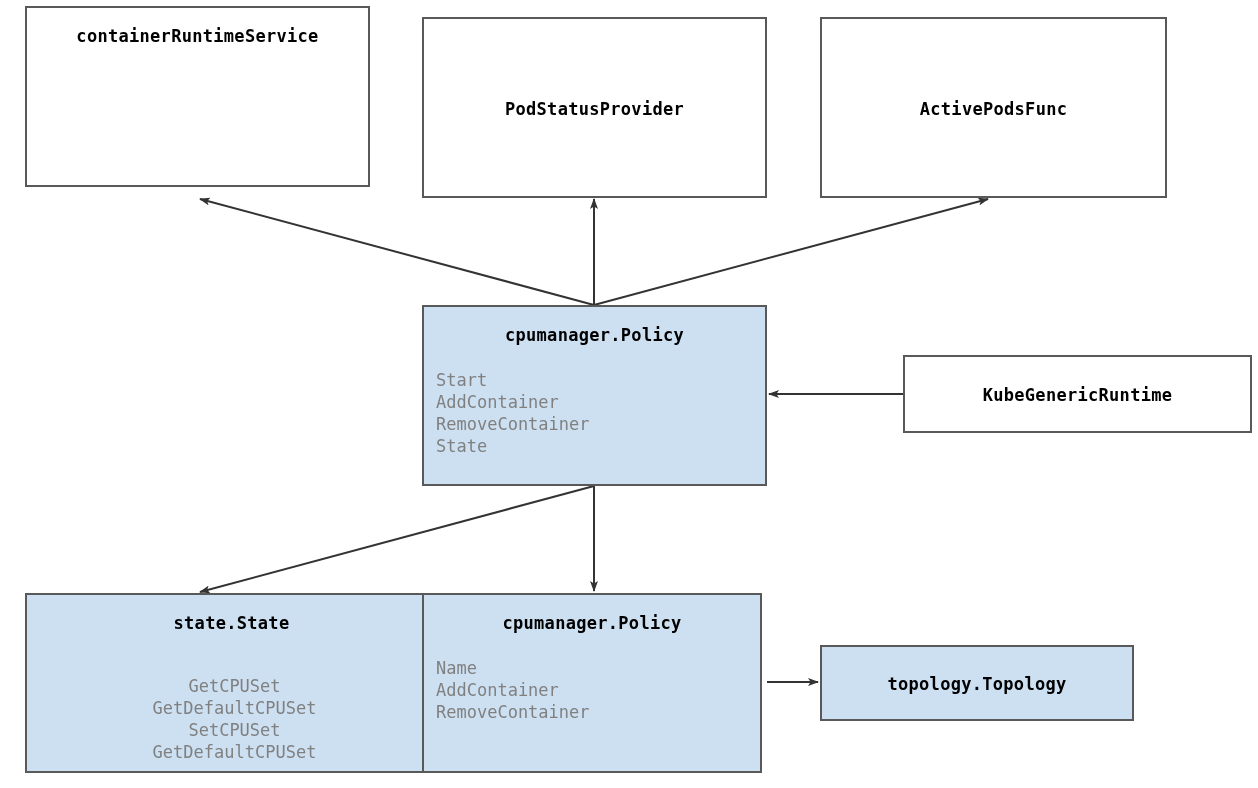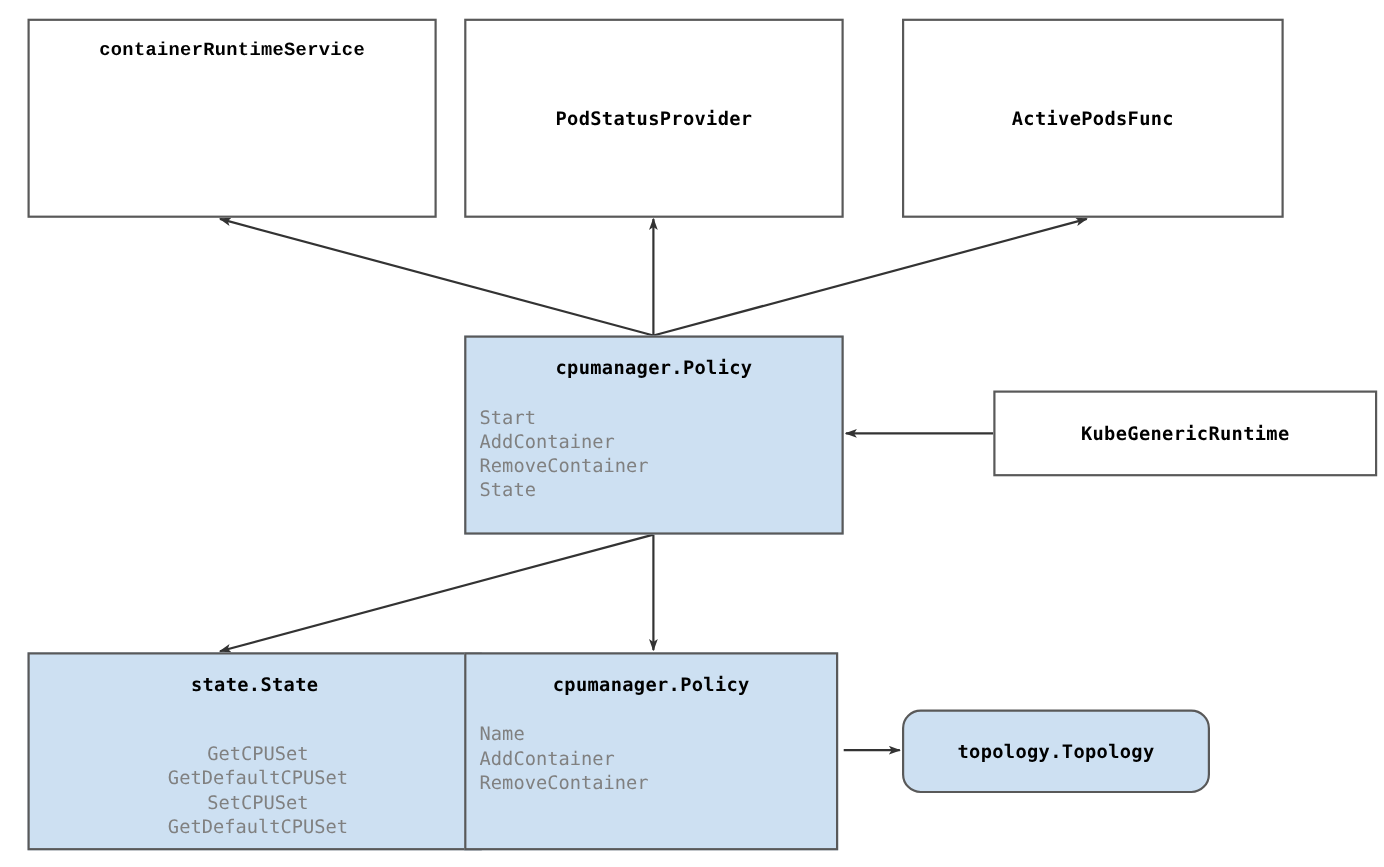--- a/index.html
+++ b/index.html
@@ -72,21 +72,21 @@
         <line x1="594" y1="305" x2="594" y2="199" stroke="#333333" stroke-width="2" marker-end="url(#arrowhead)"></line>
         <line x1="594" y1="305" x2="988" y2="199" stroke="#333333" stroke-width="2" marker-end="url(#arrowhead)"></line>
         <line x1="903" y1="394" x2="769" y2="394" stroke="#333333" stroke-width="2" marker-end="url(#arrowhead)"></line>
         <line x1="594" y1="486" x2="200" y2="592" stroke="#333333" stroke-width="2" marker-end="url(#arrowhead)"></line>
         <line x1="594" y1="486" x2="594" y2="591" stroke="#333333" stroke-width="2" marker-end="url(#arrowhead)"></line>
         <line x1="422" y1="682" x2="372" y2="682" stroke="#333333" stroke-width="2" marker-end="url(#arrowhead)"></line>
         <line x1="767" y1="682" x2="818" y2="682" stroke="#333333" stroke-width="2" marker-end="url(#arrowhead)"></line>
       </g>
   </svg>
   <div id="node-layer">
-      <div class="node" style="left: 25px; top: 17px; width: 372px; height: 181px; font-family: Liberation Mono, monospace;">
+      <div class="node" style="left: 25px; top: 6px; width: 345px; height: 181px;">
         <div class="node-title" style="top: 18px;">containerRuntimeService</div>
       </div>
       <div class="node" style="left: 422px; top: 17px; width: 345px; height: 181px;">
         <div class="node-title" style="top: 80px;">PodStatusProvider</div>
       </div>
       <div class="node" style="left: 820px; top: 17px; width: 347px; height: 181px; padding-left: 12px;">
         <div class="node-title" style="top: 80px;">ActivePodsFunc</div>
       </div>
       <div class="node filled" style="left: 422px; top: 305px; width: 345px; height: 181px;">
         <div class="node-title" style="top: 18px;">cpumanager.Policy</div>
@@ -96,17 +96,17 @@
         <div class="node-title" style="top: 28px;">KubeGenericRuntime</div>
       </div>
       <div class="node filled" style="left: 25px; top: 593px; width: 413px; height: 180px;">
         <div class="node-title" style="top: 18px;">state.State</div>
         <div class="node-methods" style="top: 80px; text-align: center;"><div class="method-line">GetCPUSet</div><div class="method-line">GetDefaultCPUSet</div><div class="method-line">SetCPUSet</div><div class="method-line">GetDefaultCPUSet</div></div>
       </div>
       <div class="node filled" style="left: 422px; top: 593px; width: 340px; height: 180px;">
         <div class="node-title" style="top: 18px;">cpumanager.Policy</div>
         <div class="node-methods" style="top: 62px;"><div class="method-line">Name</div><div class="method-line">AddContainer</div><div class="method-line">RemoveContainer</div></div>
       </div>
-      <div class="node filled" style="left: 820px; top: 645px; width: 280px; height: 76px; border-radius: 17px;">
+      <div class="node filled" style="left: 820px; top: 645px; width: 314px; height: 76px;">
         <div class="node-title" style="top: 27px;">topology.Topology</div>
       </div>
     </div>
 </div>
 
 </body></html>

